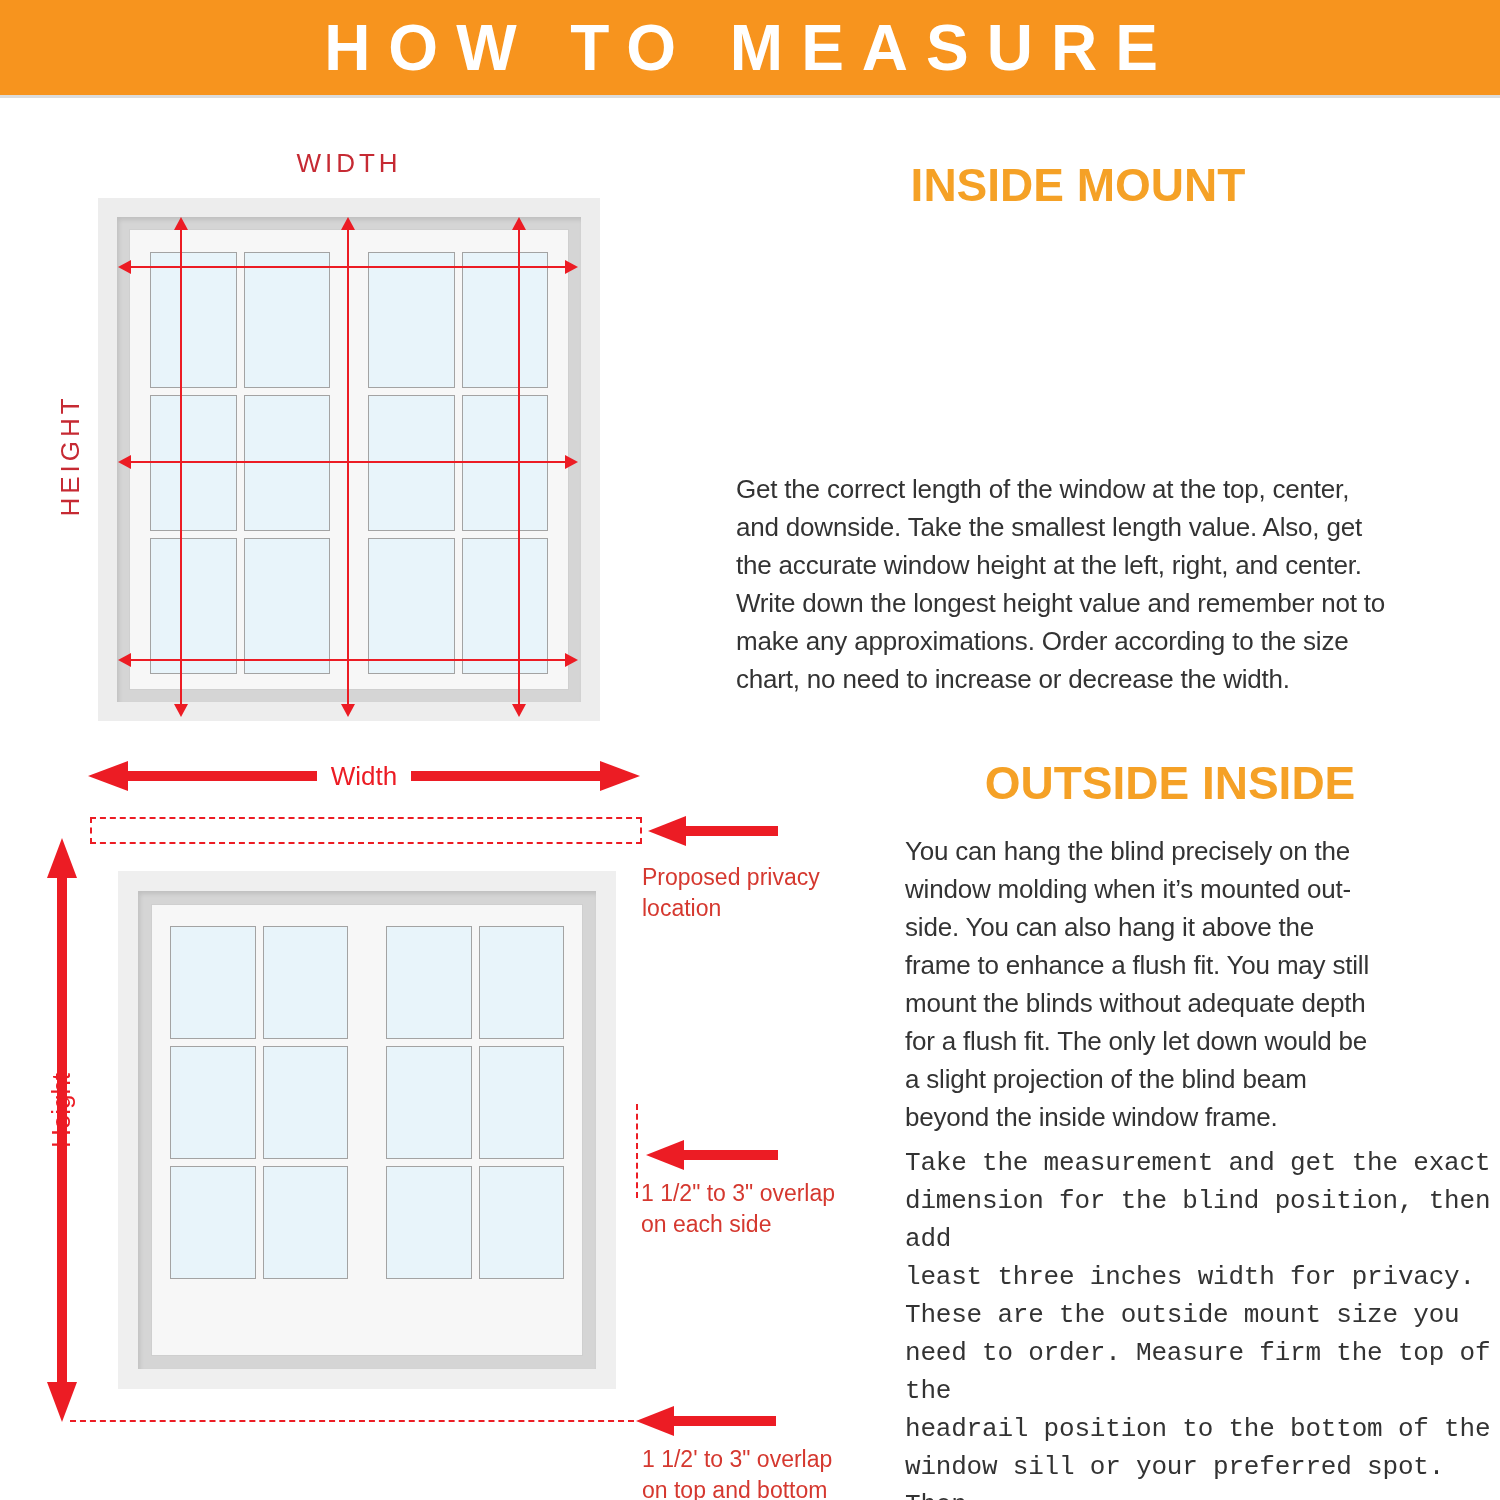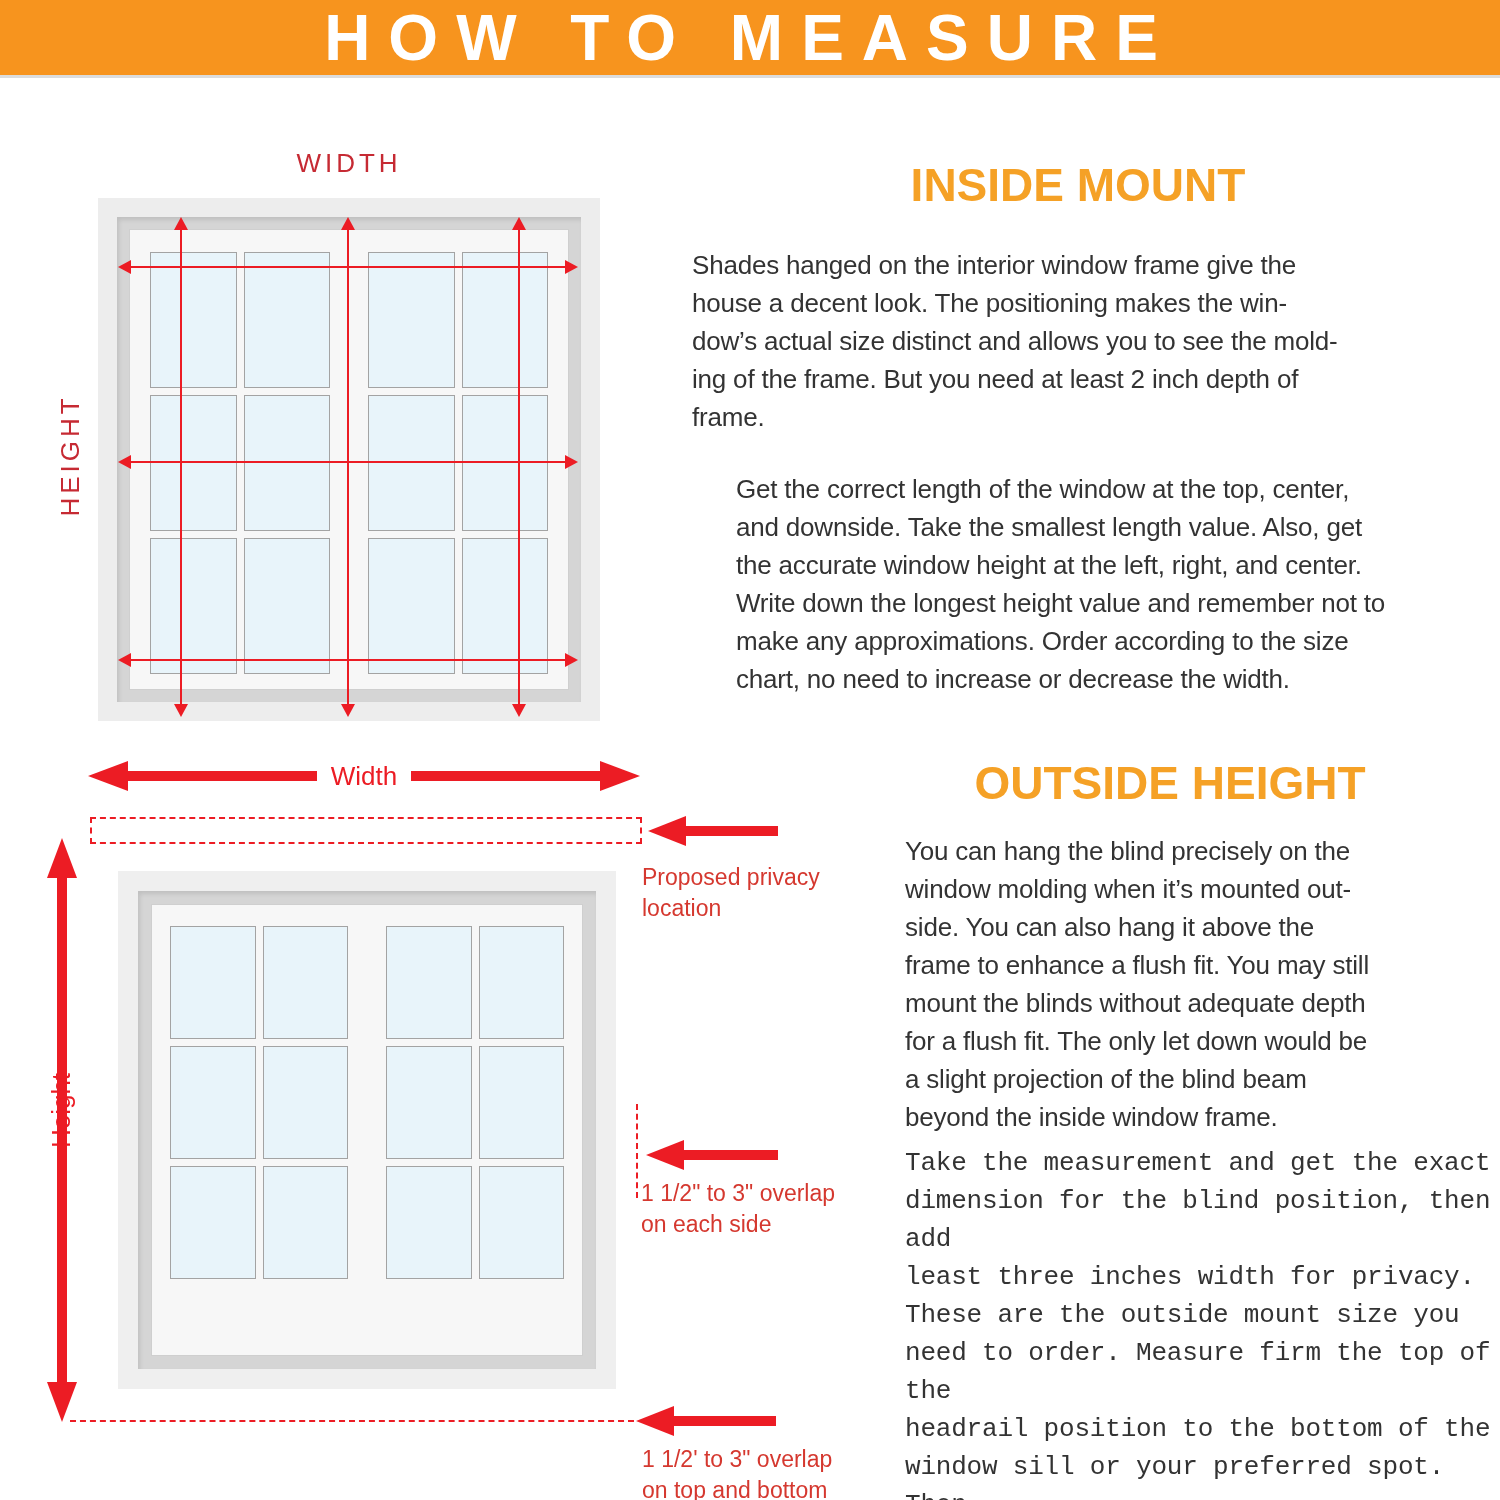--- a/index.html
+++ b/index.html
@@ -10,21 +10,21 @@
     --note-red:#D5382F;
     --body-text:#333333;
     --pane-blue:#E8F4FA;
   }
   *{box-sizing:border-box;margin:0;padding:0;}
   html,body{background:#ffffff;}
   body{font-family:"Liberation Sans", sans-serif;}
   .page{position:relative;width:1500px;height:1500px;background:#ffffff;overflow:hidden;}
 
   
-  .banner{position:absolute;left:0;top:0;width:1500px;height:78px;
+  .banner{position:absolute;left:0;top:0;width:1500px;height:98px;
     background:var(--banner-orange);border-bottom:3px solid #dcdcdc;
     display:flex;align-items:center;justify-content:center;}
   .banner h1{color:#ffffff;font-size:64px;font-weight:700;letter-spacing:18px;white-space:nowrap;}
 
   
   .mount-heading{position:absolute;text-align:center;color:var(--heading-orange);
     font-size:46px;font-weight:700;letter-spacing:0px;white-space:nowrap;}
   .body-par{position:absolute;color:var(--body-text);font-size:26px;line-height:38px;
     letter-spacing:-0.2px;white-space:pre-line;}
 
@@ -121,25 +121,20 @@
   </div>
 
   <div class="thin-h" style="left:131px;top:266px;width:434px;"></div>
   <div class="thin-h" style="left:131px;top:461px;width:434px;"></div>
   <div class="thin-h" style="left:131px;top:659px;width:434px;"></div>
   <div class="thin-v" style="left:180px;top:230px;height:474px;"></div>
   <div class="thin-v" style="left:347px;top:230px;height:474px;"></div>
   <div class="thin-v" style="left:518px;top:230px;height:474px;"></div>
 
   <h2 class="mount-heading" style="left:692px;top:158px;width:772px;text-align:center;">INSIDE MOUNT</h2>
-  <p class="body-par" style="left:692px;top:246px;width:782px;">Shades hanged on the interior window frame give the
-house a decent look. The positioning makes the win-
-dow’s actual size distinct and allows you to see the mold-
-ing of the frame. But you need at least 2 inch depth of
-frame.</p>
   <p class="body-par" style="left:692px;top:470px;width:782px;margin-left:44px;">Get the correct length of the window at the top, center,
 and downside. Take the smallest length value. Also, get
 the accurate window height at the left, right, and center.
 Write down the longest height value and remember not to
 make any approximations. Order according to the size
 chart, no need to increase or decrease the width.</p>
 
   <div class="thick-h" style="left:88px;top:761px;width:552px;height:30px;">
     <span class="th-head th-left"></span>
     <span class="th-shaft"></span>
@@ -199,21 +194,21 @@
 on each side</div>
 
   <div class="dash-hline" style="left:70px;top:1420px;width:564px;"></div>
   <div class="solid-left" style="left:636px;top:1406px;height:30px;">
     <span class="sl-head"></span>
     <span class="sl-bar" style="width:102px;"></span>
   </div>
   <div class="note" style="left:642px;top:1444px;width:250px;">1 1/2' to 3" overlap
 on top and bottom</div>
 
-  <h2 class="mount-heading" style="left:880px;top:756px;width:580px;">OUTSIDE HEIGHT</h2>
+  <h2 class="mount-heading" style="left:880px;top:756px;width:580px;">OUTSIDE INSIDE</h2>
   <p class="body-par" style="left:905px;top:832px;width:580px;">You can hang the blind precisely on the
 window molding when it’s mounted out-
 side. You can also hang it above the
 frame to enhance a flush fit. You may still
 mount the blinds without adequate depth
 for a flush fit. The only let down would be
 a slight projection of the blind beam
 beyond the inside window frame.</p>
   <p class="body-par" style="left:905px;top:1144px;width:590px;font-family:Liberation Mono, monospace;">Take the measurement and get the exact
 dimension for the blind position, then add

